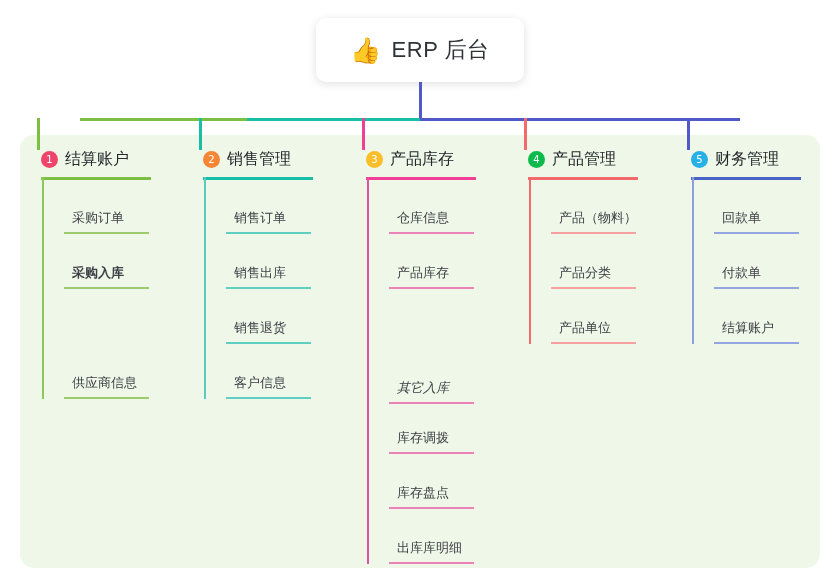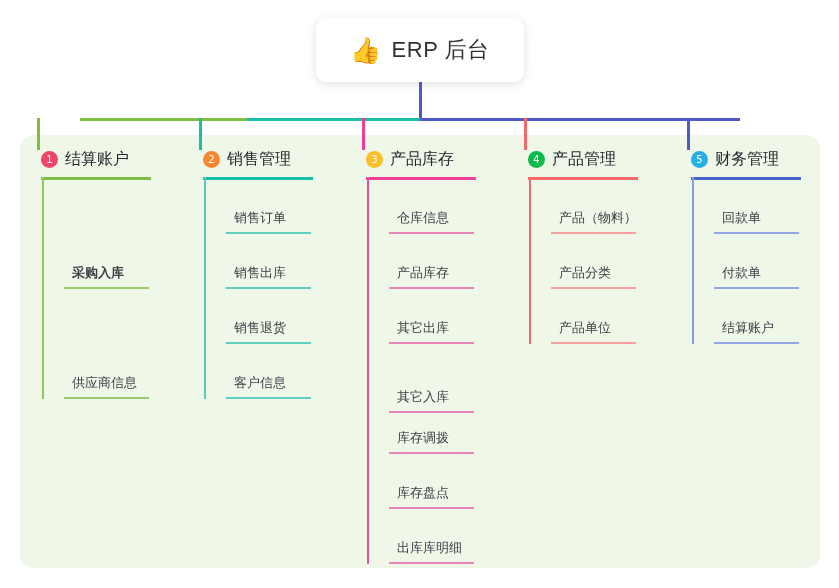--- a/index.html
+++ b/index.html
@@ -153,20 +153,24 @@
       <div class="conn " style="left: 687px; top: 118px; width: 3px; height: 32px; background: rgb(81, 88, 200);"></div>
     </div>
   <div id="columns">
       <div class="column" style="left: 37px;">
         <div class="col-head">
           <span class="badge" style="background: rgb(240, 69, 107);">1</span>
           <span class="col-title">结算账户</span>
         </div>
         <div class="head-rule" style="background: rgb(125, 191, 67);"></div>
         <div class="col-spine" style="background: rgb(141, 200, 90); height: 222px;"></div>
+        <div class="leaf" style="top: 56px;">
+          <span class="leaf-label">采购订单</span>
+          <div class="leaf-rule" style="background: rgb(156, 203, 109);"></div>
+        </div>
         <div class="leaf" style="top: 111px; font-weight: bold;">
           <span class="leaf-label">采购入库</span>
           <div class="leaf-rule" style="background: rgb(156, 203, 109);"></div>
         </div>
         <div class="leaf" style="top: 221px;">
           <span class="leaf-label">供应商信息</span>
           <div class="leaf-rule" style="background: rgb(156, 203, 109);"></div>
         </div>
       </div>
       <div class="column" style="left: 199px;">
@@ -201,25 +205,21 @@
         <div class="head-rule" style="background: rgb(239, 63, 151);"></div>
         <div class="col-spine" style="background: rgb(225, 83, 159); height: 387px;"></div>
         <div class="leaf" style="top: 56px;">
           <span class="leaf-label">仓库信息</span>
           <div class="leaf-rule" style="background: rgb(235, 131, 184);"></div>
         </div>
         <div class="leaf" style="top: 111px;">
           <span class="leaf-label">产品库存</span>
           <div class="leaf-rule" style="background: rgb(235, 131, 184);"></div>
         </div>
-        <div class="leaf" style="top: 166px;">
-          <span class="leaf-label">其它出库</span>
-          <div class="leaf-rule" style="background: rgb(235, 131, 184);"></div>
-        </div>
-        <div class="leaf" style="top: 235px;">
+        <div class="leaf" style="top: 226px; font-style: italic;">
           <span class="leaf-label">其它入库</span>
           <div class="leaf-rule" style="background: rgb(235, 131, 184);"></div>
         </div>
         <div class="leaf" style="top: 276px;">
           <span class="leaf-label">库存调拨</span>
           <div class="leaf-rule" style="background: rgb(235, 131, 184);"></div>
         </div>
         <div class="leaf" style="top: 331px;">
           <span class="leaf-label">库存盘点</span>
           <div class="leaf-rule" style="background: rgb(235, 131, 184);"></div>

